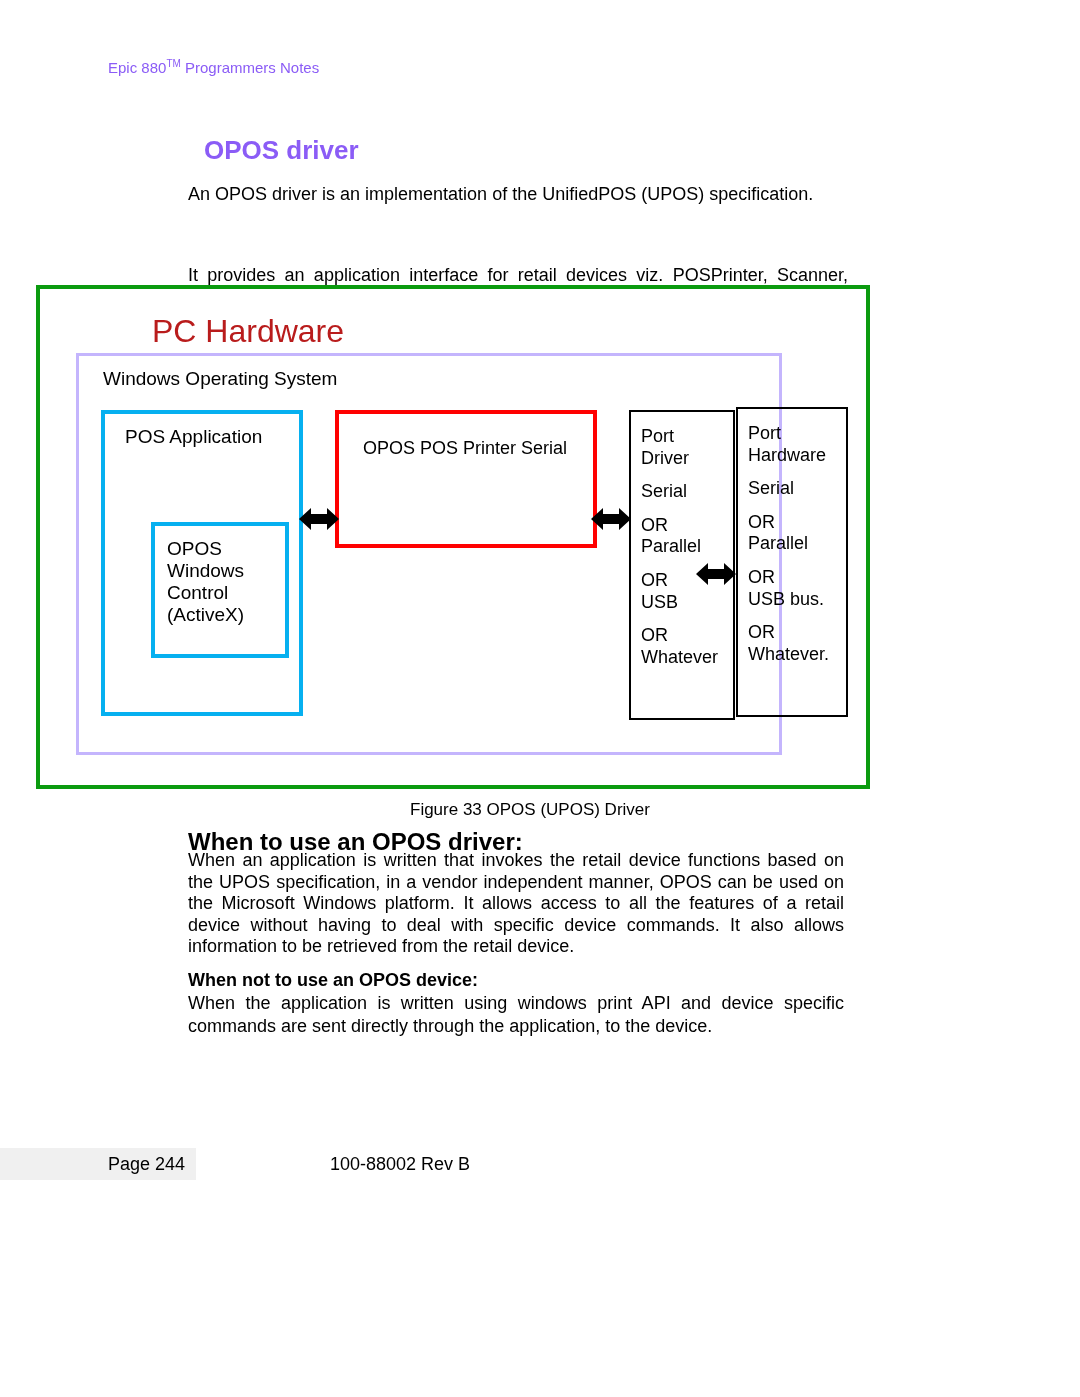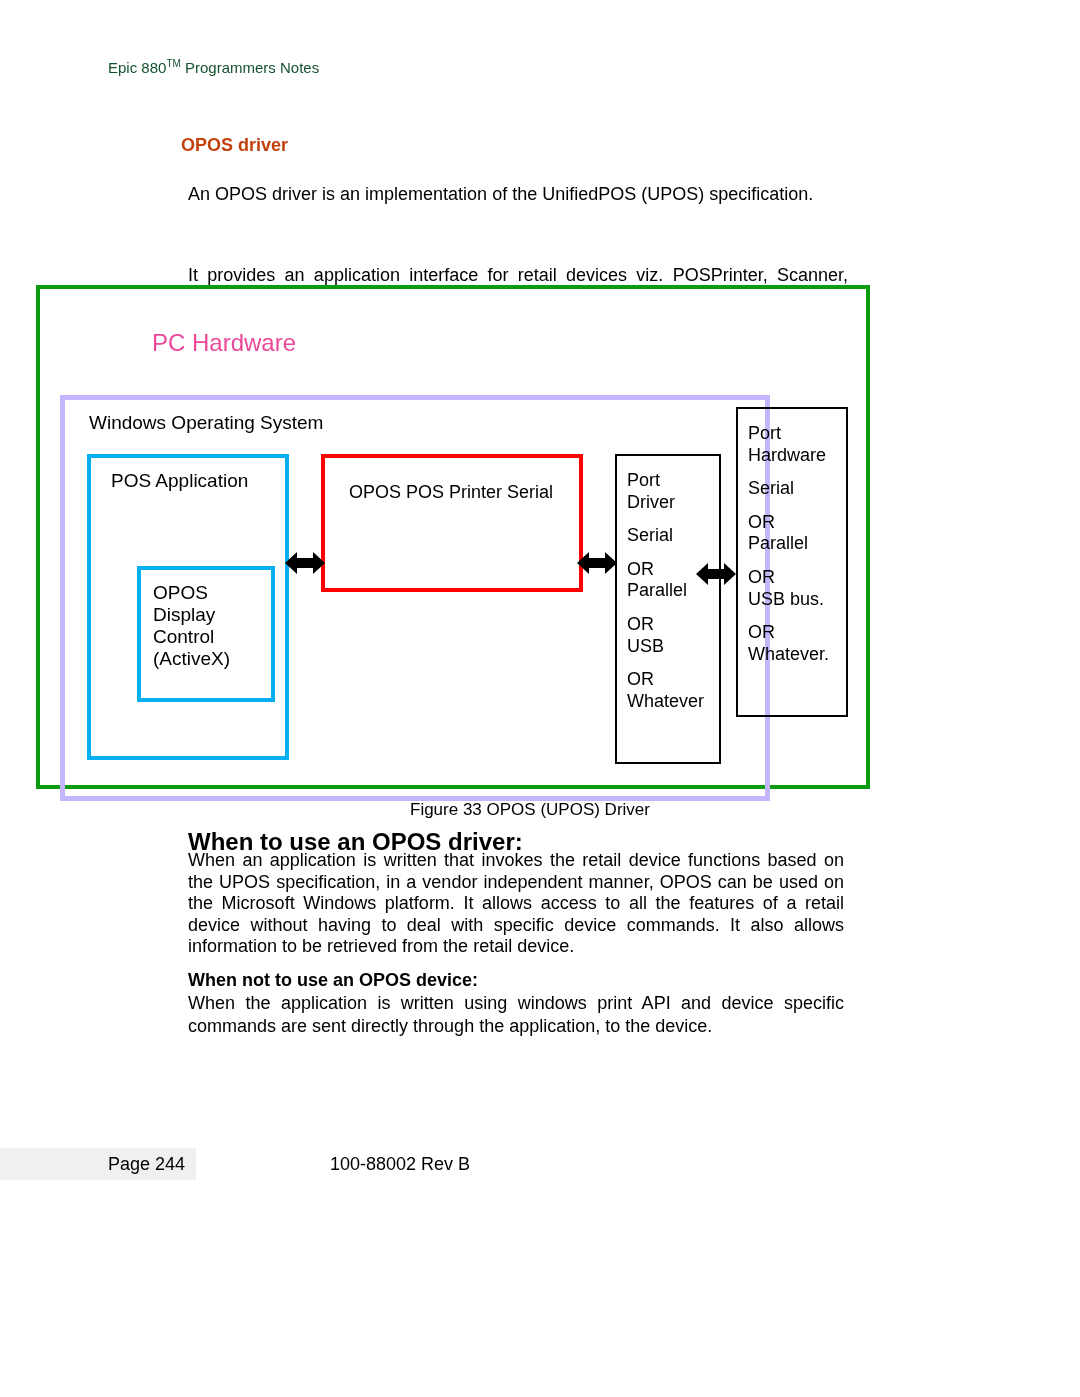--- a/index.html
+++ b/index.html
@@ -8,33 +8,33 @@
       background: #fff;
       width: 1080px;
       height: 1397px;
       position: relative;
     }
     .header-text {
       position: absolute;
       top: 58px;
       left: 108px;
       font-size: 15px;
-      color: #14532d;
+      color: #8b5cf6;
     }
     .tm {
       font-size: 10px;
       vertical-align: super;
     }
     .section-title {
       position: absolute;
       top: 135px;
-      left: 181px;
-      font-size: 18px;
+      left: 204px;
+      font-size: 26px;
       font-weight: bold;
-      color: #c2410c;
+      color: #8b5cf6;
     }
     .para1 {
       position: absolute;
       top: 183px;
       left: 188px;
       width: 660px;
       font-size: 18px;
       line-height: 1.25;
     }
     .para2 {
@@ -52,33 +52,32 @@
       position: absolute;
       top: 285px;
       left: 36px;
       width: 826px;
       height: 496px;
       border: 4px solid #0b9b0f;
       background: #fff;
     }
     .pc-label {
       position: absolute;
-      top: 40px;
+      top: 24px;
       left: 112px;
-      font-size: 24px;
-      color: #ec4899;
+      font-size: 32px;
+      color: #b91c1c;
     }
     .win-box {
       position: absolute;
       top: 64px;
-      left: 20px;
+      left: 36px;
       width: 700px;
       height: 396px;
-      border: 5px solid #c4b5fd;
-      margin-top: 42px;
+      border: 3px solid #c4b5fd;
     }
     .win-label {
       position: absolute;
       top: 12px;
       left: 24px;
       font-size: 19px;
       color: #000;
     }
     .pos-app {
       position: absolute;
@@ -233,21 +232,21 @@
   <div class="pc-label">PC Hardware</div>
 
   <div class="win-box">
     <div class="win-label">Windows Operating System</div>
 
     <div class="pos-app">
       <div class="pos-app-label">POS Application</div>
       <div class="opos-ctrl">
         <div class="opos-ctrl-label">
           <span>OPOS</span><br>
-          <span>Display</span><br>
+          <span>Windows</span><br>
           <span>Control</span><br>
           <span>(ActiveX)</span>
         </div>
       </div>
     </div>
 
     <div class="opos-driver-box">
       <div class="opos-driver-label">OPOS POS Printer Serial</div>
     </div>
 

